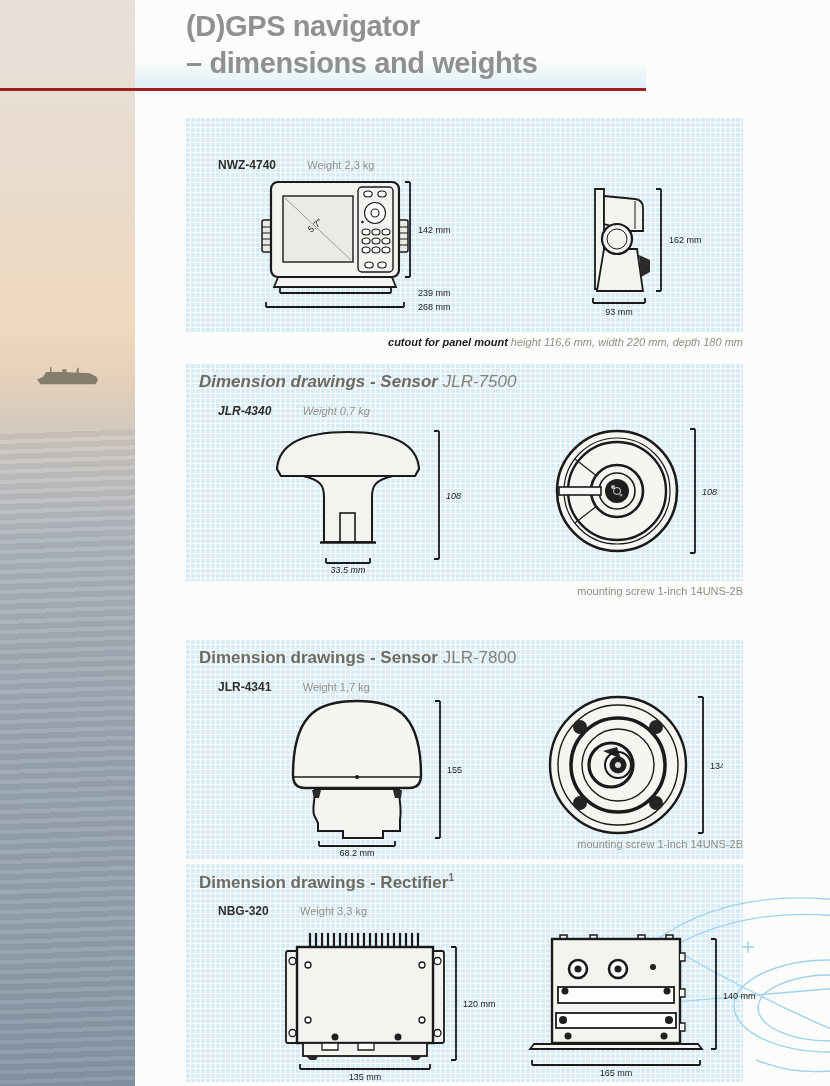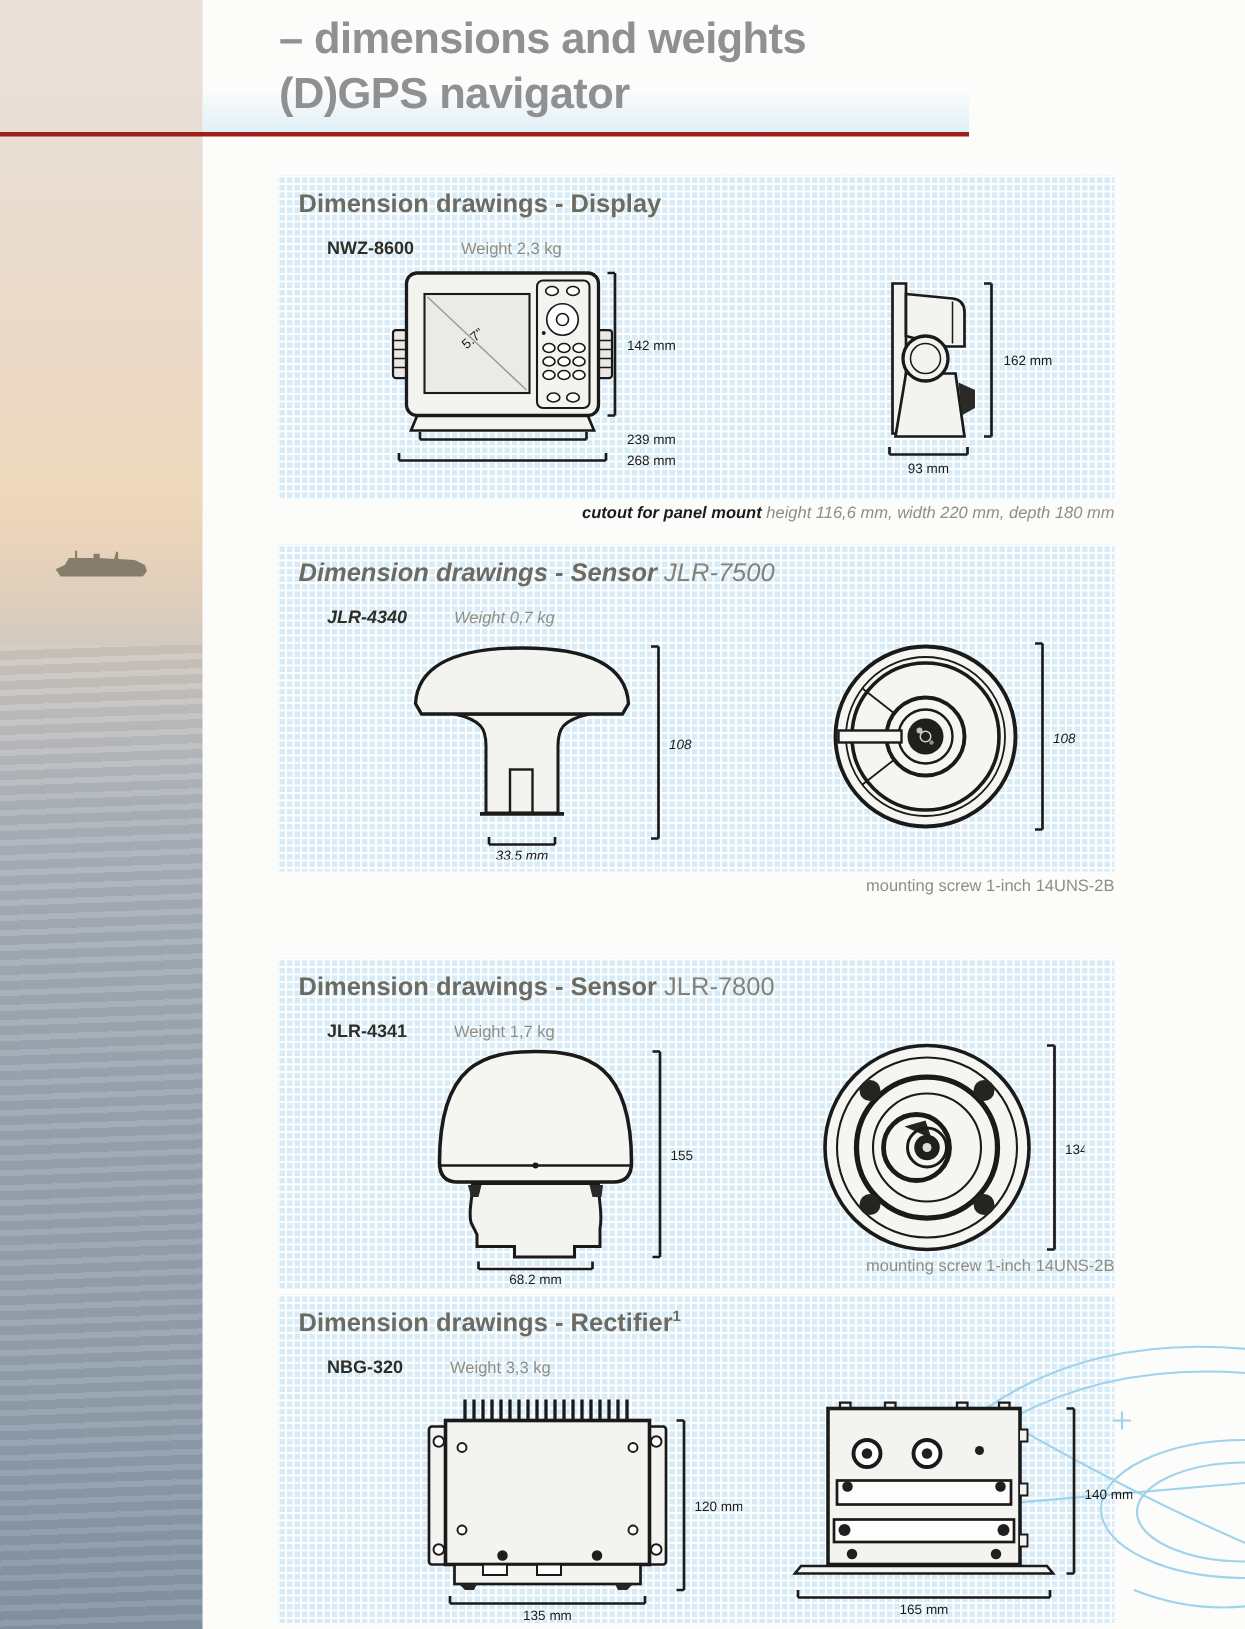--- a/index.html
+++ b/index.html
@@ -73,31 +73,28 @@
 
   <div class="photo">
     <div class="sea-texture"></div>
     <svg class="ship" width="65" height="28" viewBox="0 0 95 32">
       <path d="M3,24 L12,20 L16,13 L22,13 L22,6 L24,6 L24,13 L40,13 L40,9 L46,9 L46,13 L60,14 L62,7 L64,7 L64,14 L80,15 L90,20 L92,26 L88,31 L8,31 Z" fill="#7c7365" opacity="0.9"></path>
     </svg>
   </div>
 
   <div class="title-band"></div>
   <div class="page-title">
+    <div>(D)GPS navigator</div>
     <div>– dimensions and weights</div>
-    <div>(D)GPS navigator</div>
   </div>
   <div class="red-line"></div>
 
   <div class="panel panel-1">
-    <div class="sec-heading">
-      <span>Dimension drawings - Display</span><span class="variant"></span>
-    </div>
     <div class="model-line">
-      <span class="model">NWZ-8600</span>
+      <span class="model">NWZ-4740</span>
       <span class="weight">Weight 2,3 kg</span>
     </div>
 
     <svg class="drawing" style="left:58px;top:60px" width="215" height="138" viewBox="0 0 215 138">
       <g fill="#e9e9e6" stroke="#1a1a1a" stroke-width="1.5">
         <rect x="19" y="43" width="10" height="32" rx="2"></rect>
         <rect x="155" y="43" width="10" height="32" rx="2"></rect>
       </g>
       <path class="ln" stroke-width="1" d="M19,50 h10 M19,56 h10 M19,62 h10 M19,68 h10 M155,50 h10 M155,56 h10 M155,62 h10 M155,68 h10"></path>
       <path d="M36,98 L31,110 L153,110 L148,98 Z" fill="#f3f3f0" stroke="#1a1a1a" stroke-width="1.8"></path>

